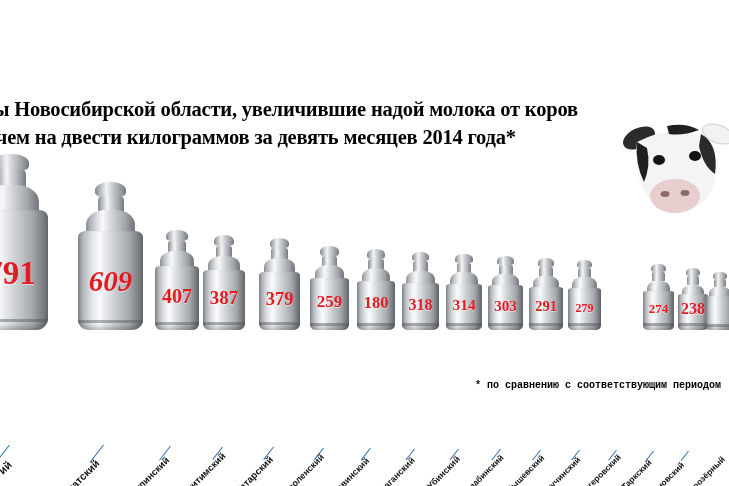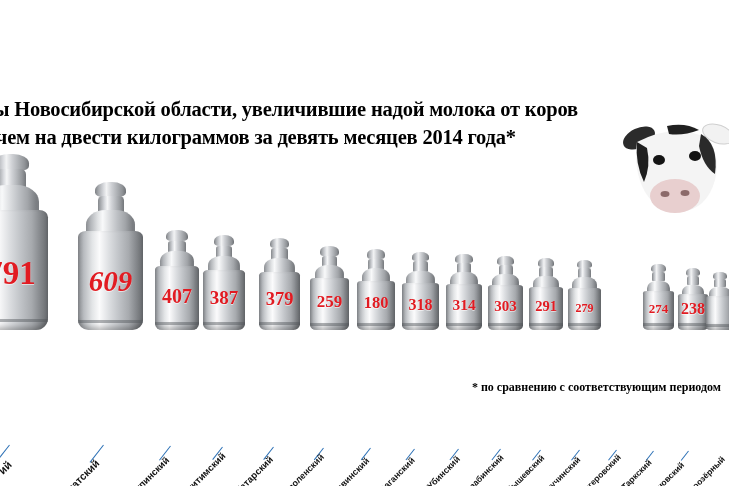--- a/index.html
+++ b/index.html
@@ -130,23 +130,23 @@
     width: 1px;
     background: #2a6fb5;
   }
 
   
   .footnote {
     position: absolute;
     right: 8px;
     top: 380px;
     color: #000;
-    font-family: Liberation Serif, serif;
+    font-family: Liberation Mono, monospace;
     font-weight: bold;
-    font-size: 12px;
+    font-size: 10px;
     white-space: nowrap;
     text-align: center;
   }
 </style>
 </head>
 <body>
 
 <div id="stage">
 
   <div class="title-block">

